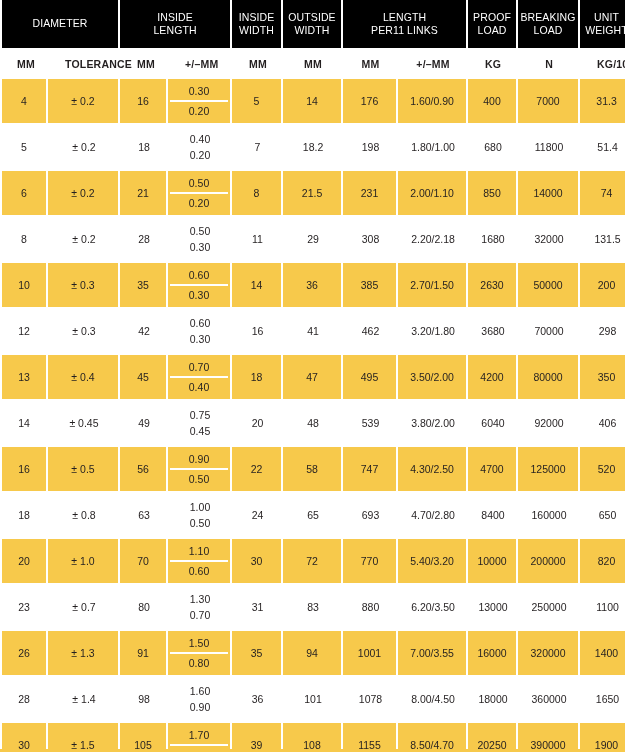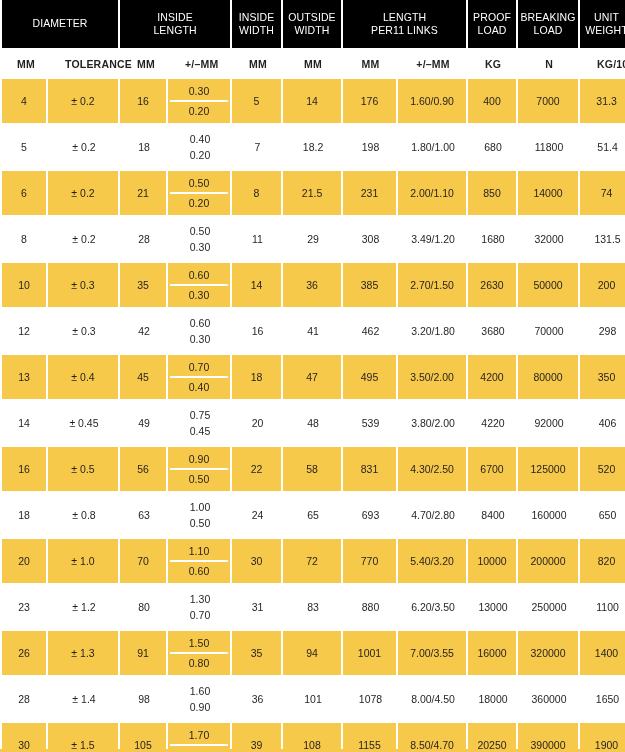--- a/index.html
+++ b/index.html
@@ -253,21 +253,21 @@
           <td>28</td>
           <td class="tol-cell">
             <div class="tol-stack">
               <div class="tol-val">0.50</div>
               <div class="tol-val">0.30</div>
             </div>
           </td>
           <td>11</td>
           <td>29</td>
           <td>308</td>
-          <td>3.49/1.20</td>
+          <td>2.20/2.18</td>
           <td>1680</td>
           <td>32000</td>
           <td>131.5</td>
         </tr>
         <tr class="data-row row-odd">
           <td>10</td>
           <td>± 0.3</td>
           <td>35</td>
           <td class="tol-cell">
             <div class="tol-stack">
@@ -326,39 +326,39 @@
           <td class="tol-cell">
             <div class="tol-stack">
               <div class="tol-val">0.75</div>
               <div class="tol-val">0.45</div>
             </div>
           </td>
           <td>20</td>
           <td>48</td>
           <td>539</td>
           <td>3.80/2.00</td>
-          <td>4220</td>
+          <td>6040</td>
           <td>92000</td>
           <td>406</td>
         </tr>
         <tr class="data-row row-odd">
           <td>16</td>
           <td>± 0.5</td>
           <td>56</td>
           <td class="tol-cell">
             <div class="tol-stack">
               <div class="tol-val">0.90</div>
               <div class="tol-val">0.50</div>
             </div>
           </td>
           <td>22</td>
           <td>58</td>
-          <td>831</td>
+          <td>747</td>
           <td>4.30/2.50</td>
-          <td>6700</td>
+          <td>4700</td>
           <td>125000</td>
           <td>520</td>
         </tr>
         <tr class="data-row row-even">
           <td>18</td>
           <td>± 0.8</td>
           <td>63</td>
           <td class="tol-cell">
             <div class="tol-stack">
               <div class="tol-val">1.00</div>
@@ -386,21 +386,21 @@
           <td>30</td>
           <td>72</td>
           <td>770</td>
           <td>5.40/3.20</td>
           <td>10000</td>
           <td>200000</td>
           <td>820</td>
         </tr>
         <tr class="data-row row-even">
           <td>23</td>
-          <td>± 1.2</td>
+          <td>± 0.7</td>
           <td>80</td>
           <td class="tol-cell">
             <div class="tol-stack">
               <div class="tol-val">1.30</div>
               <div class="tol-val">0.70</div>
             </div>
           </td>
           <td>31</td>
           <td>83</td>
           <td>880</td>

